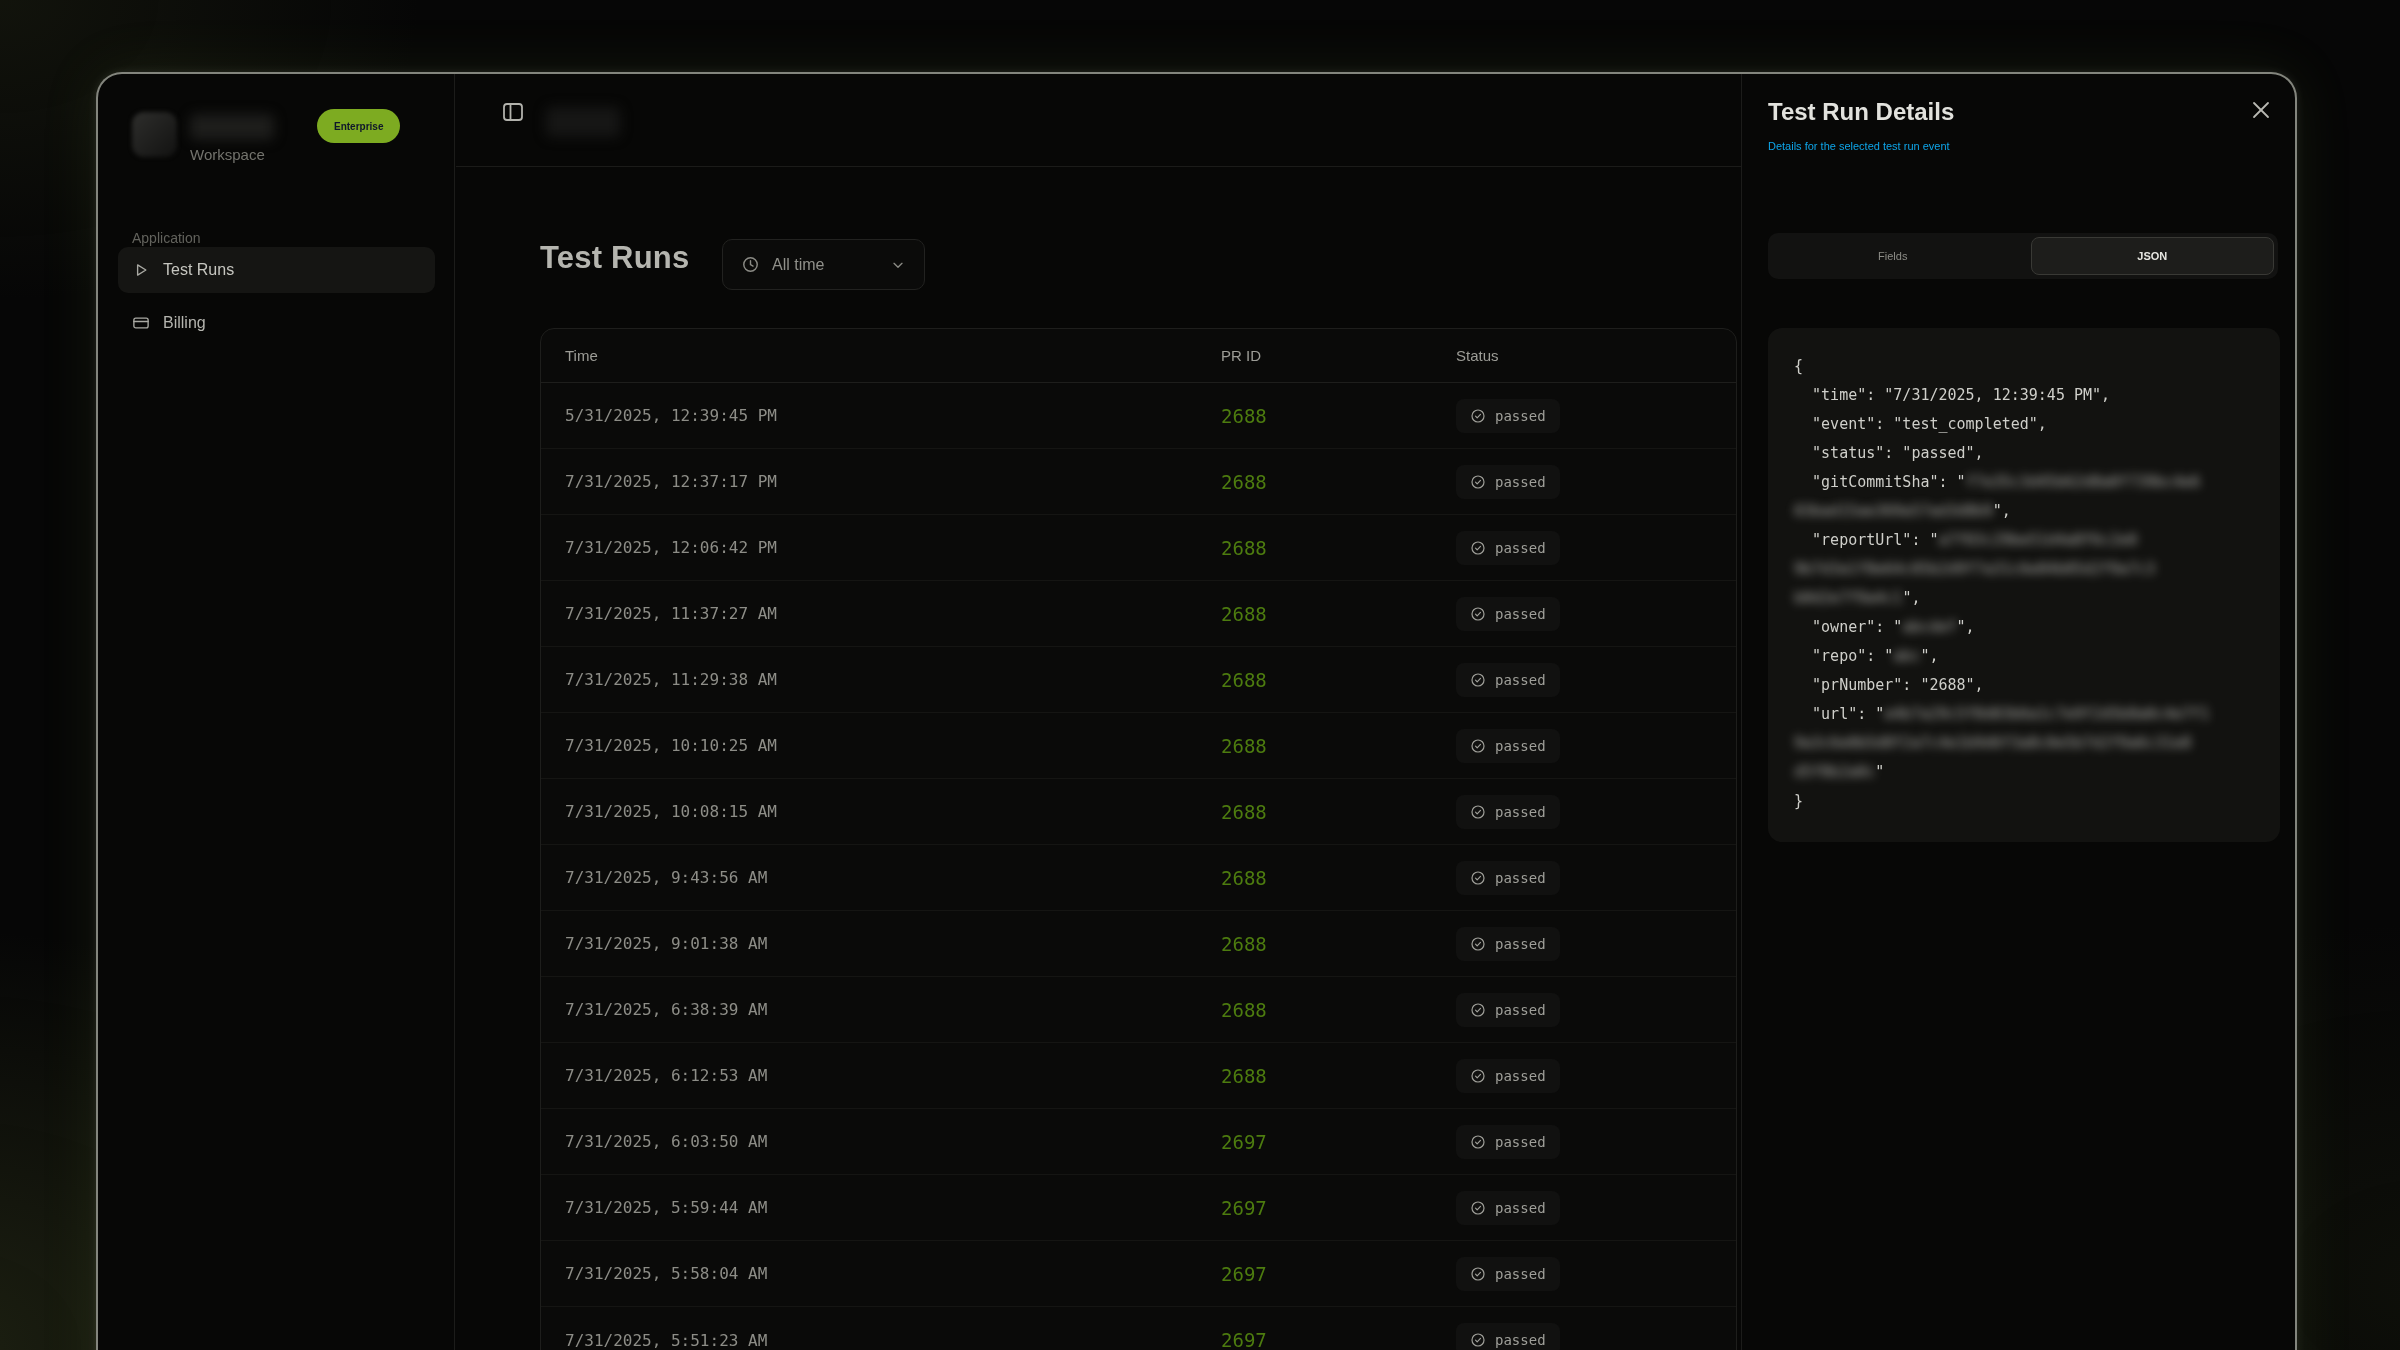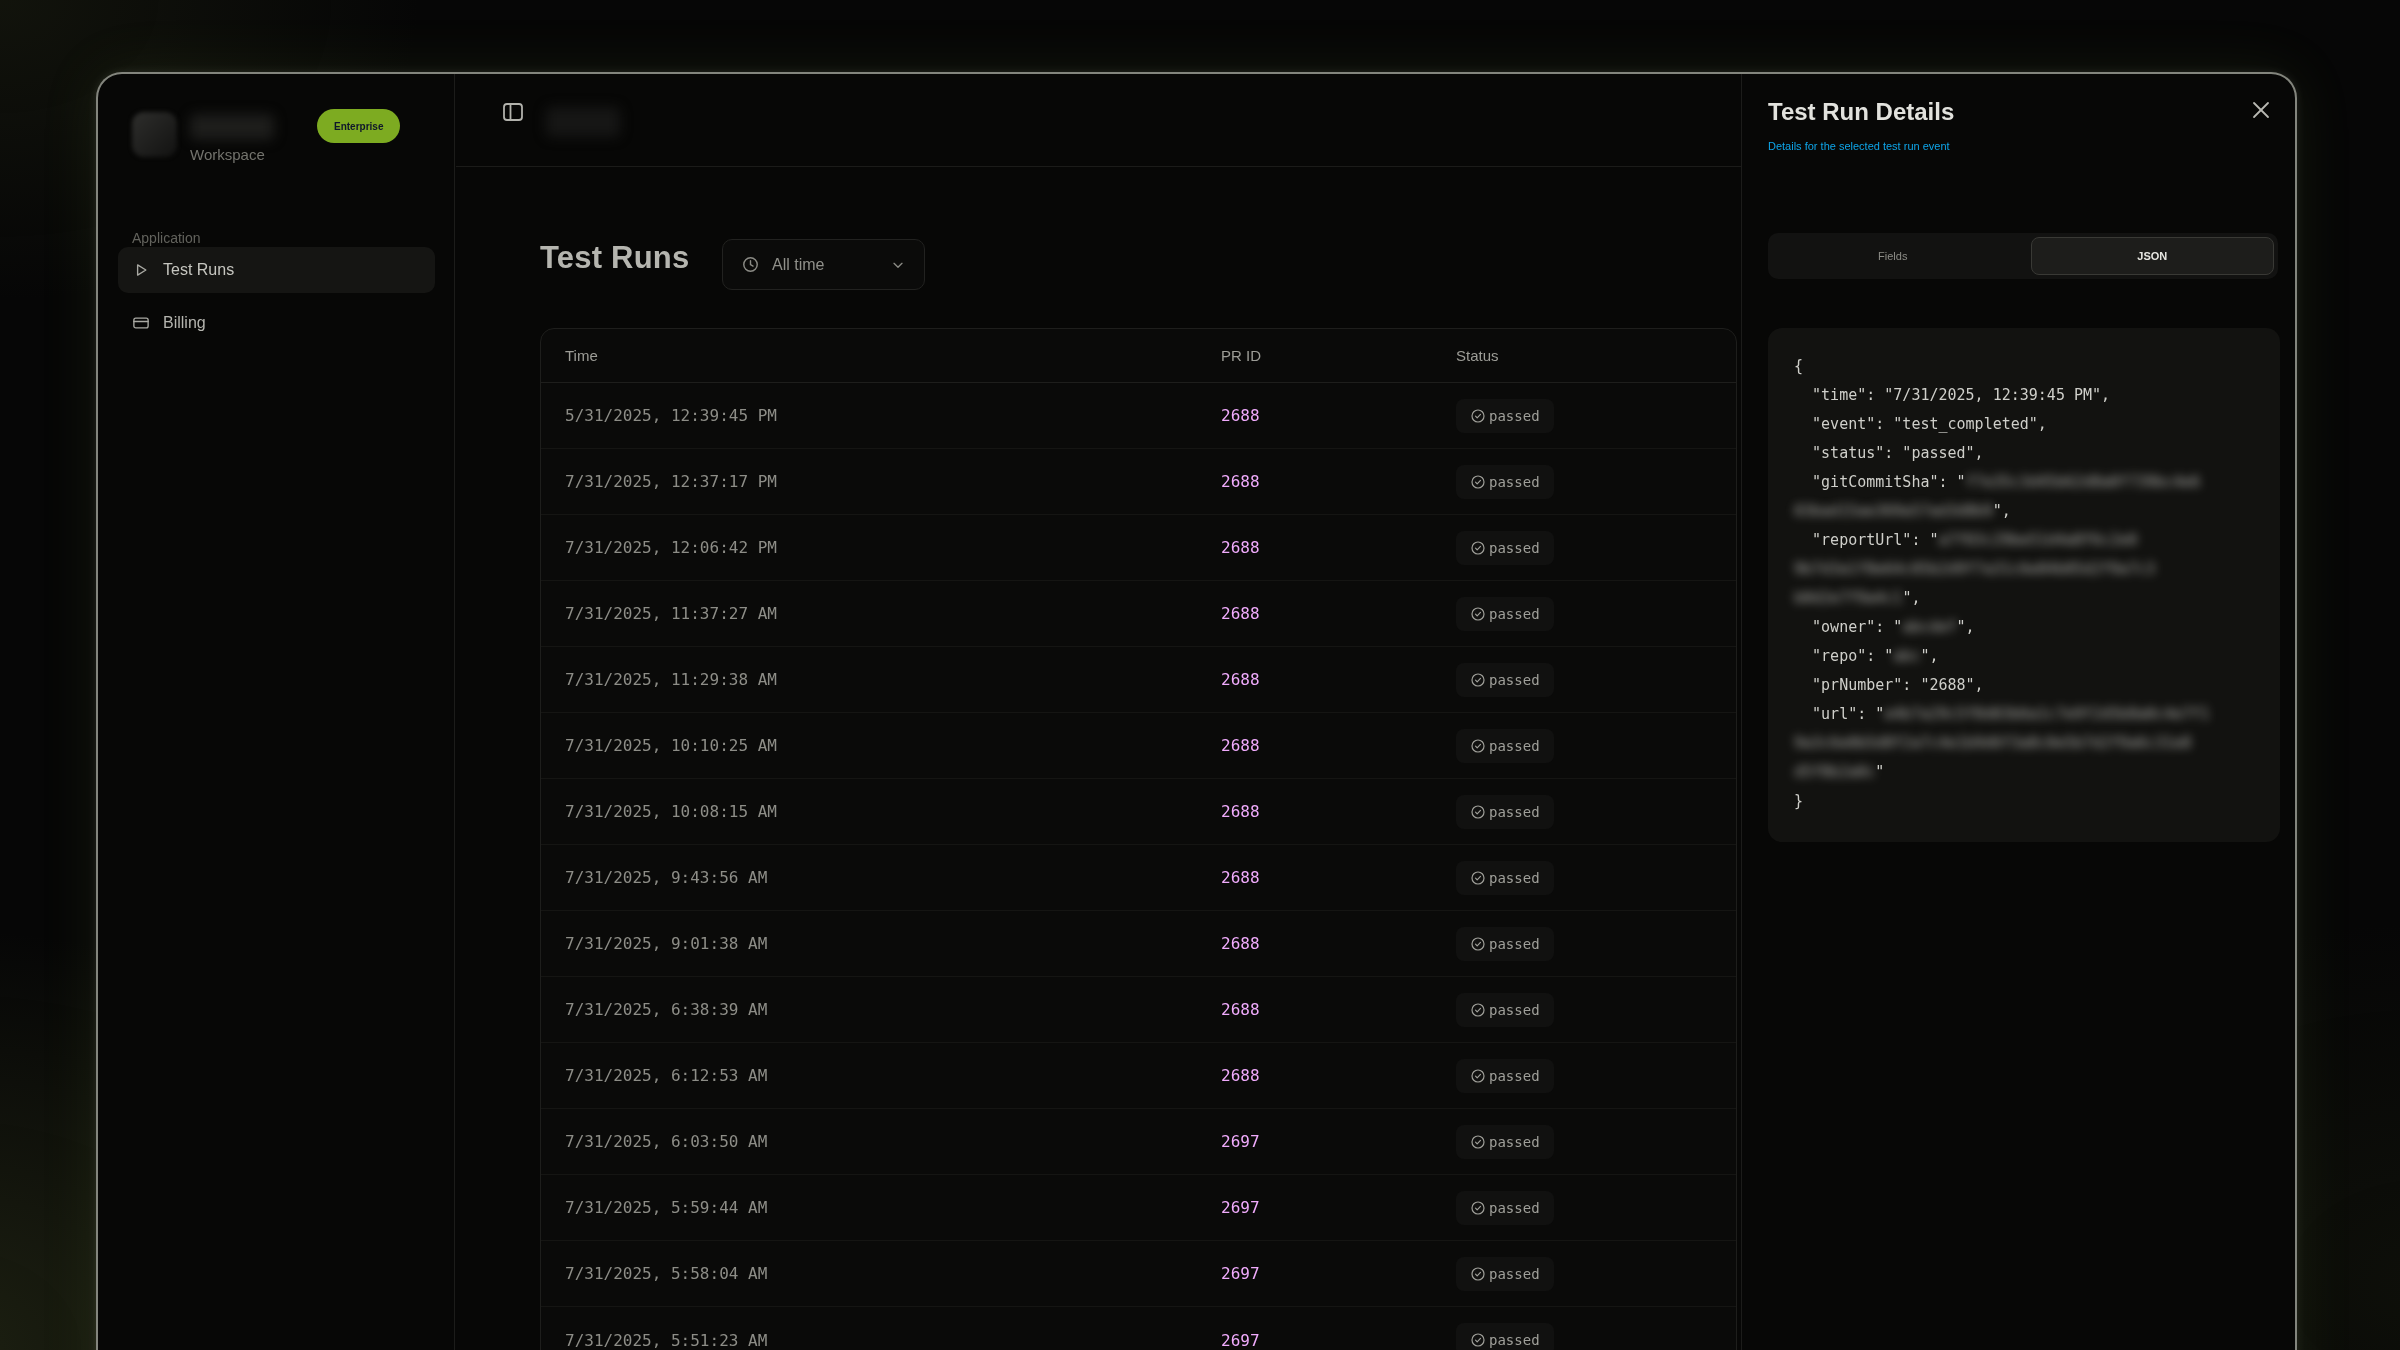--- a/index.html
+++ b/index.html
@@ -49,23 +49,23 @@
 
   .table { position:absolute; left:84px; top:254px; width:1197px; border:1px solid #1e1e1c; border-radius:14px;
     background:#0a0a09; overflow:hidden; }
   .t-head { display:grid; grid-template-columns:680px 235px 1fr; height:54px; align-items:center;
     border-bottom:1px solid #1e1e1c; font-size:15px; color:#9d9d97; }
   .t-head > div:first-child { padding-left:24px; }
   .t-row { display:grid; grid-template-columns:680px 235px 1fr; height:66px; align-items:center;
     border-bottom:1px solid #151513; font-family:"DejaVu Sans Mono", monospace; cursor:pointer; }
   .t-row:last-child { border-bottom:none; }
   .cell-time { padding-left:24px; font-size:16px; color:#8d8d87; }
-  .cell-pr { font-size:16px; color:#f0abfc; }
+  .cell-pr { font-size:19px; color:#4d7c0f; }
   .cell-status { display:flex; }
-  .badge { display:inline-flex; align-items:center; gap:3px; height:34px; padding:0 14px; border-radius:8px;
+  .badge { display:inline-flex; align-items:center; gap:9px; height:34px; padding:0 14px; border-radius:8px;
     background:#111110; color:#9f9f99; font-size:14px;justify-content:center; }
   .badge svg { width:16px; height:16px; stroke:#9f9f99; }
 
   
   .panel { position:absolute; left:1643px; top:0; width:558px; height:100%; border-left:1px solid #1c1c1a; }
   .p-title { position:absolute; left:26px; top:24px; font-size:24px; font-weight:bold; color:#e2e2dd; }
   .p-sub { position:absolute; left:26px; top:66px; font-size:11px; color:#0ea5e9; }
   .p-close { position:absolute; right:26px; top:24px; width:24px; height:24px; color:#b9b9b3; cursor:pointer; }
   .tabs { position:absolute; left:26px; top:159px; width:510px; height:46px; background:#121211; border-radius:10px;
     display:flex; padding:4px; }

